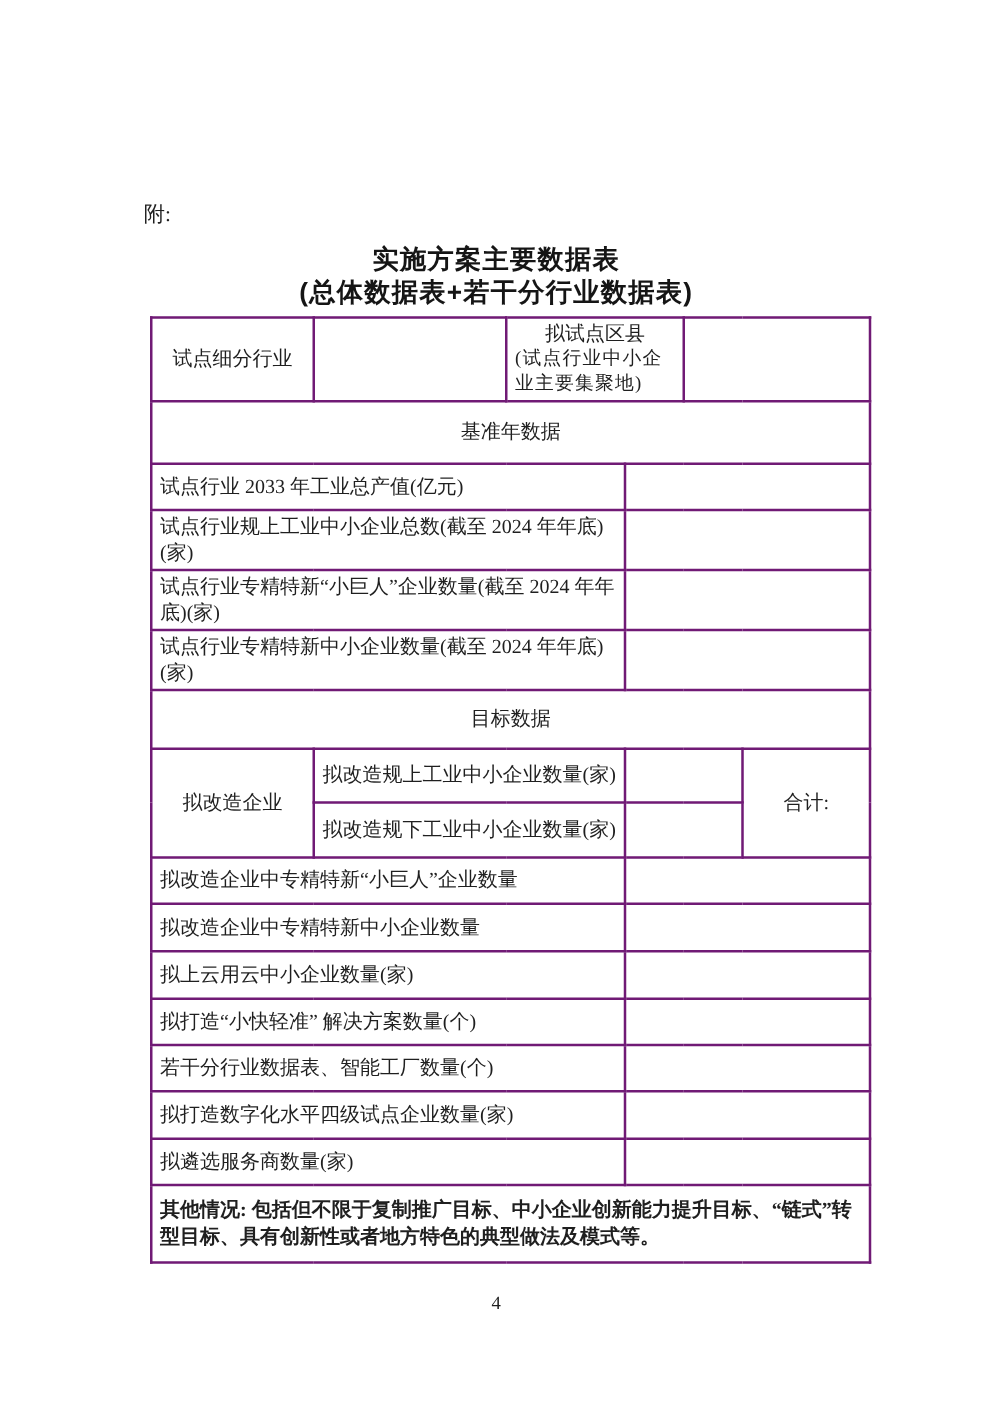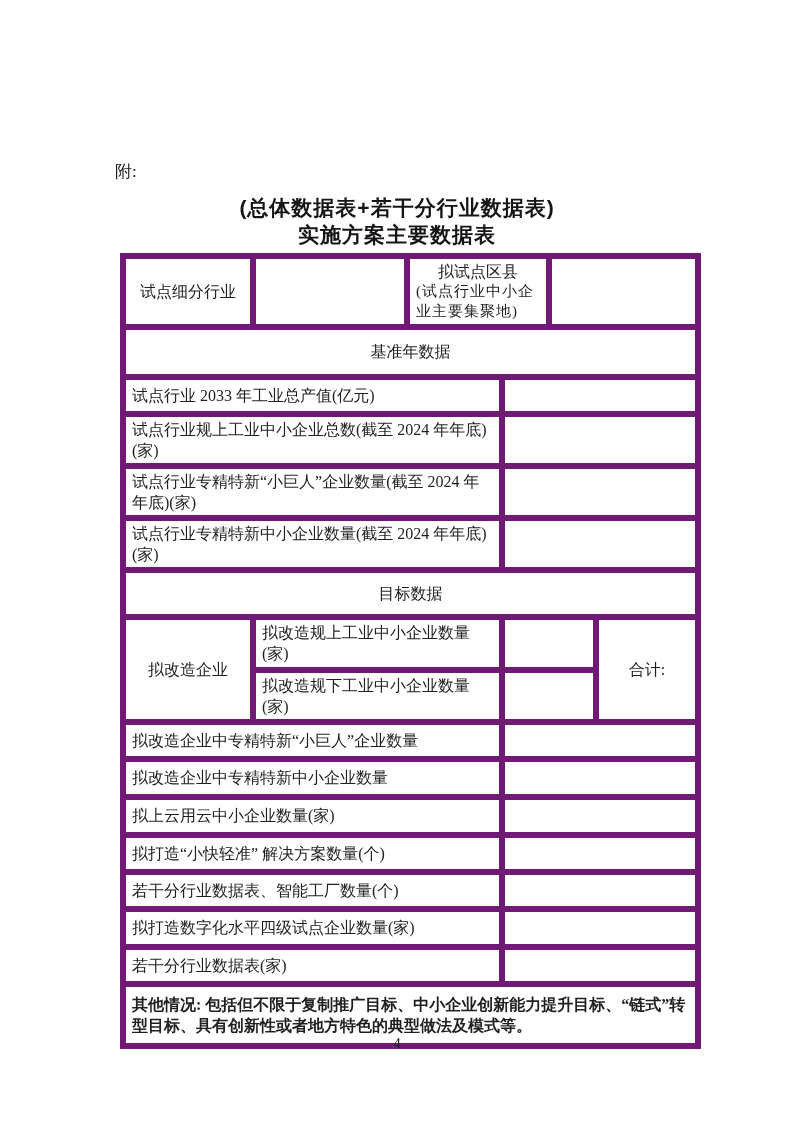--- a/index.html
+++ b/index.html
@@ -42,21 +42,21 @@
     position: absolute;
     left: 120px;
     top: 253px;
     width: 575px;
     border-collapse: collapse;
     table-layout: fixed;
     font-size: 16px;
     color: #1f1f1f;
   }
   table.main-table td {
-    border: 6px solid #701a75;
+    border: 2px solid #701a75;
     box-sizing: border-box;
     padding: 2px 6px;
     vertical-align: middle;
     line-height: 1.32;
     overflow: hidden;
     margin-top: 47px;
   }
   td.cell-center {
     text-align: center;
     padding: 2px 3px;
@@ -101,22 +101,22 @@
   }
 </style>
 </head>
 <body>
 
 <div class="page">
 
   <div class="attachment-label">附:</div>
 
   <div class="title-block">
+    <div class="title-line">实施方案主要数据表</div>
     <div class="title-line">(总体数据表+若干分行业数据表)</div>
-    <div class="title-line">实施方案主要数据表</div>
   </div>
 
   <table class="main-table">
     <colgroup>
       <col style="width:130px">
       <col style="width:154px">
       <col style="width:95px">
       <col style="width:47px">
       <col style="width:47px">
       <col style="width:102px">
@@ -187,21 +187,21 @@
     </tr>
     <tr style="height:37px">
       <td colspan="3" class="cell-label">若干分行业数据表、智能工厂数量(个)</td>
       <td colspan="3" class="cell-value"></td>
     </tr>
     <tr style="height:38px">
       <td colspan="3" class="cell-label">拟打造数字化水平四级试点企业数量(家)</td>
       <td colspan="3" class="cell-value"></td>
     </tr>
     <tr style="height:37px">
-      <td colspan="3" class="cell-label">若干分行业数据表(家)</td>
+      <td colspan="3" class="cell-label">拟遴选服务商数量(家)</td>
       <td colspan="3" class="cell-value"></td>
     </tr>
 
     <tr style="height:62px">
       <td colspan="6" class="cell-other">其他情况: 包括但不限于复制推广目标、中小企业创新能力提升目标、“链式”转型目标、具有创新性或者地方特色的典型做法及模式等。</td>
     </tr>
   </tbody>
     </table>
 
   <div class="page-number">4</div>

